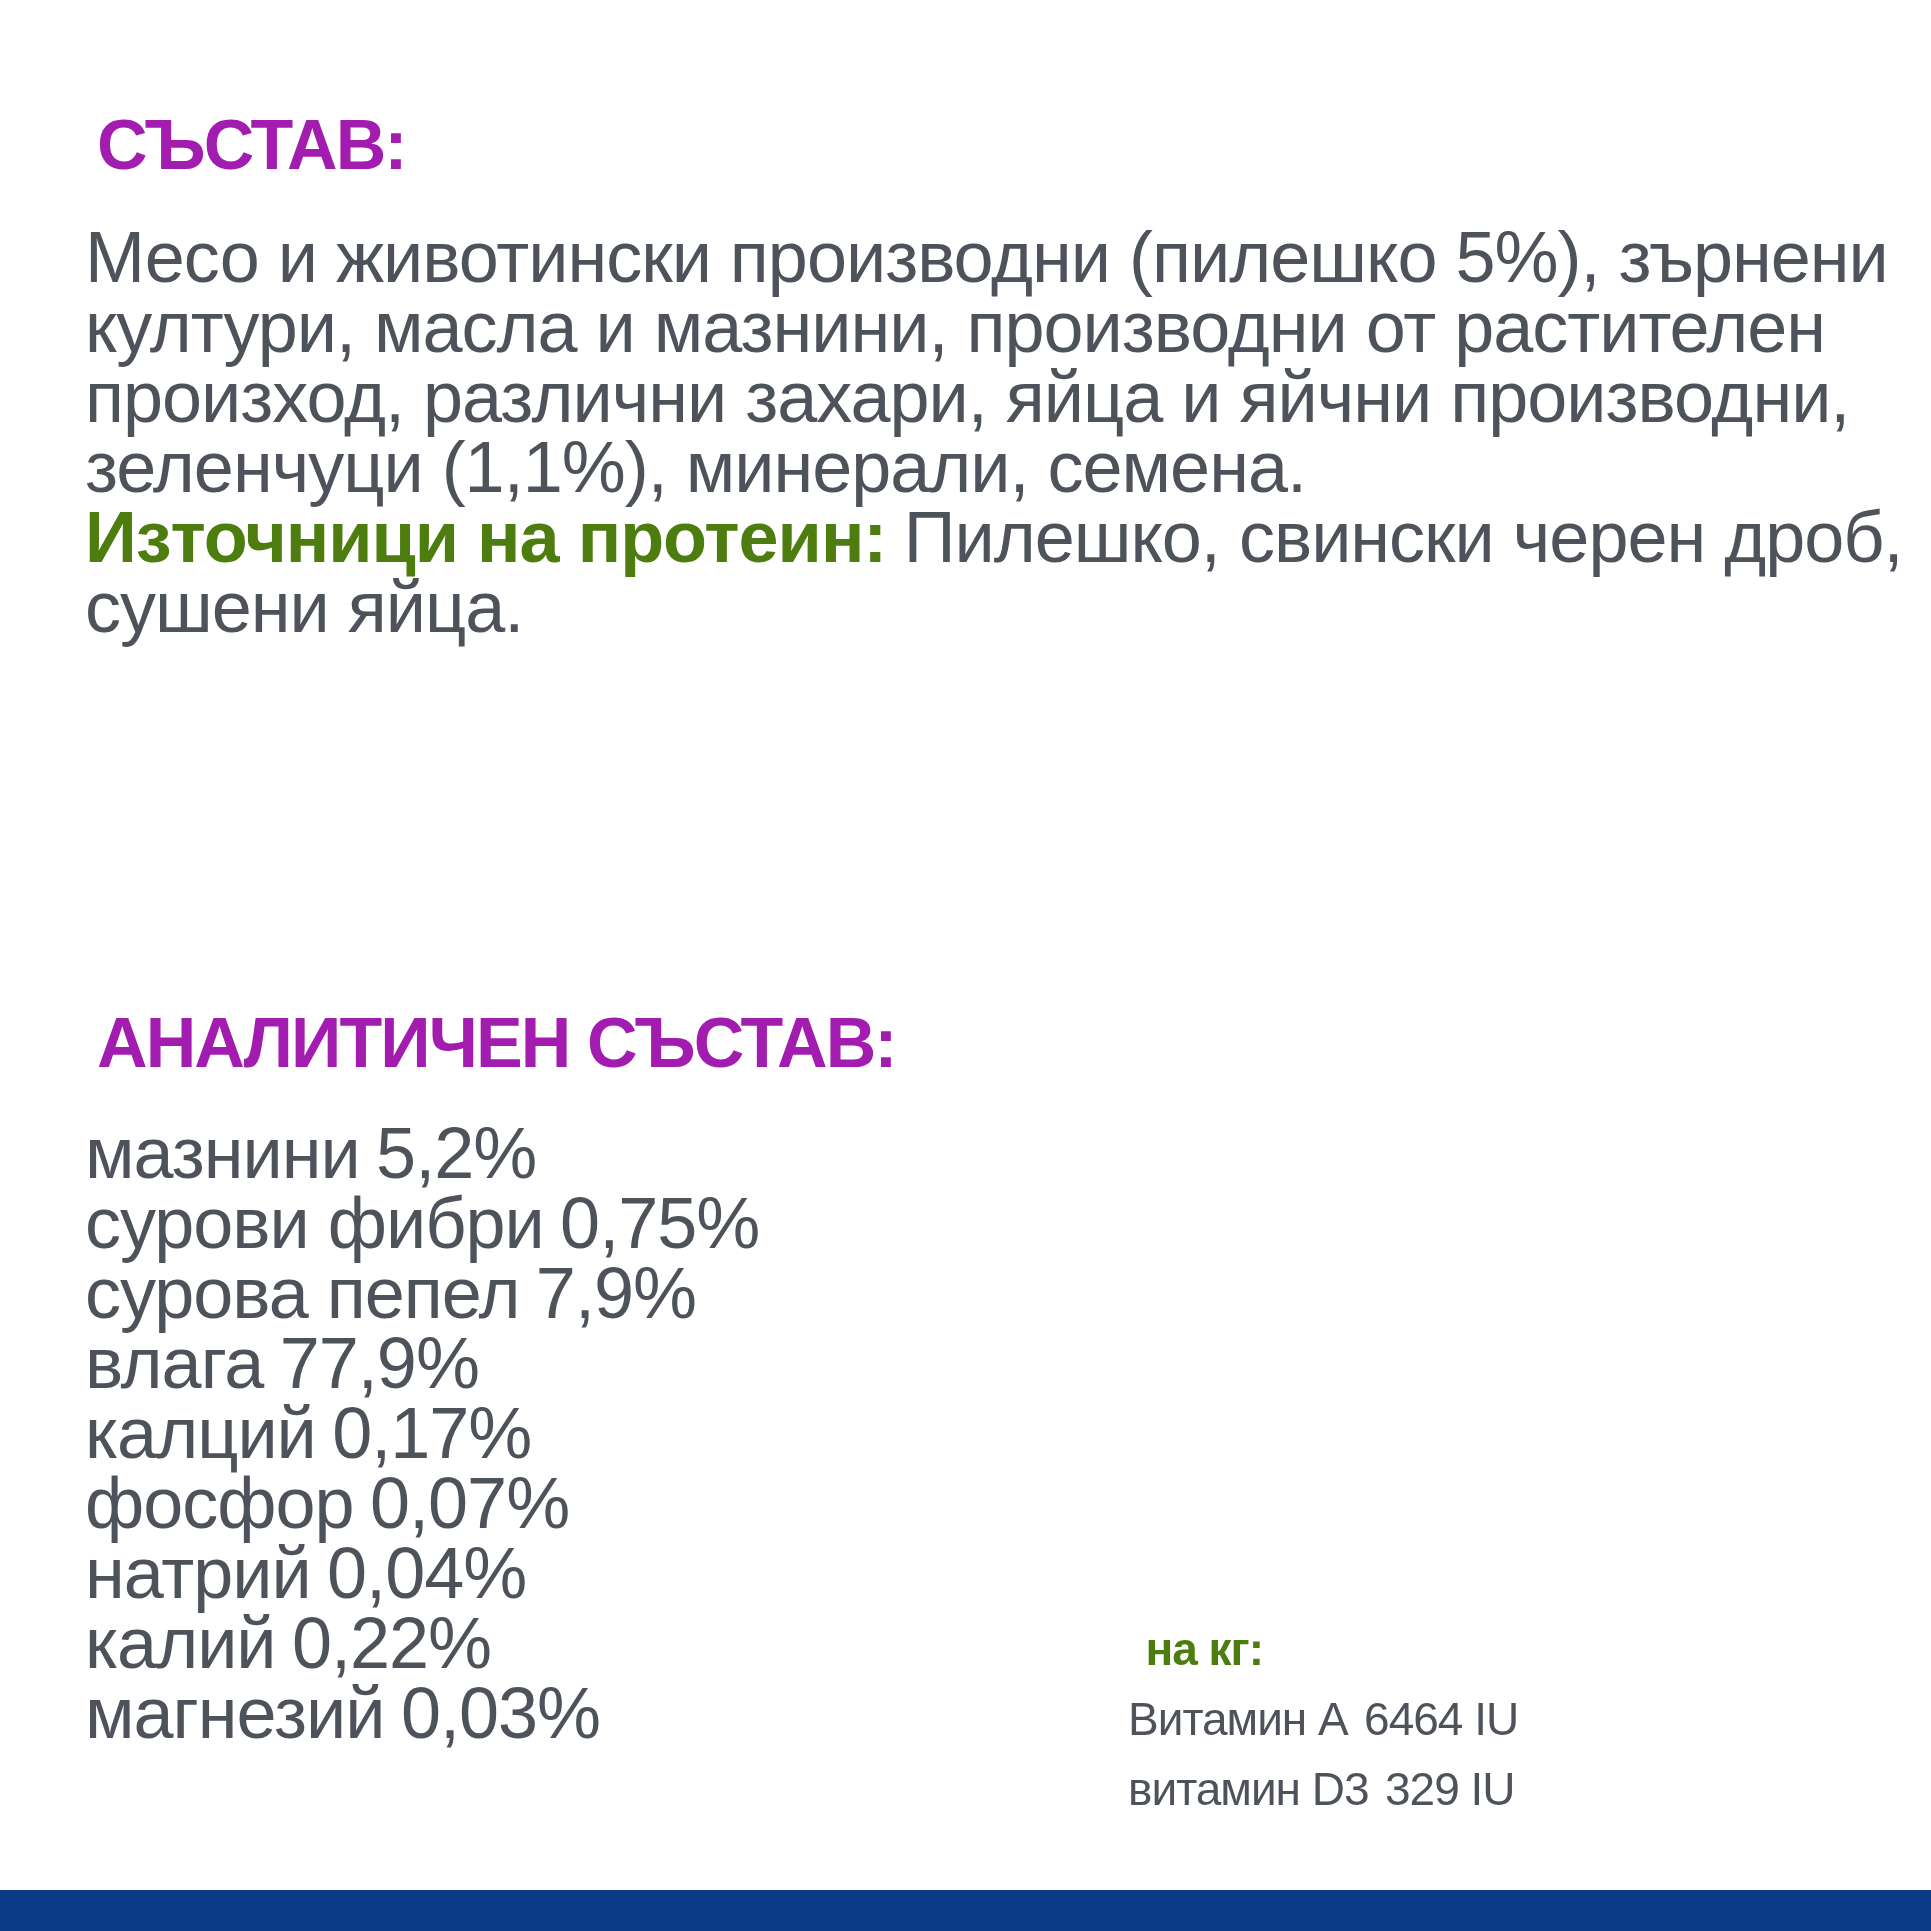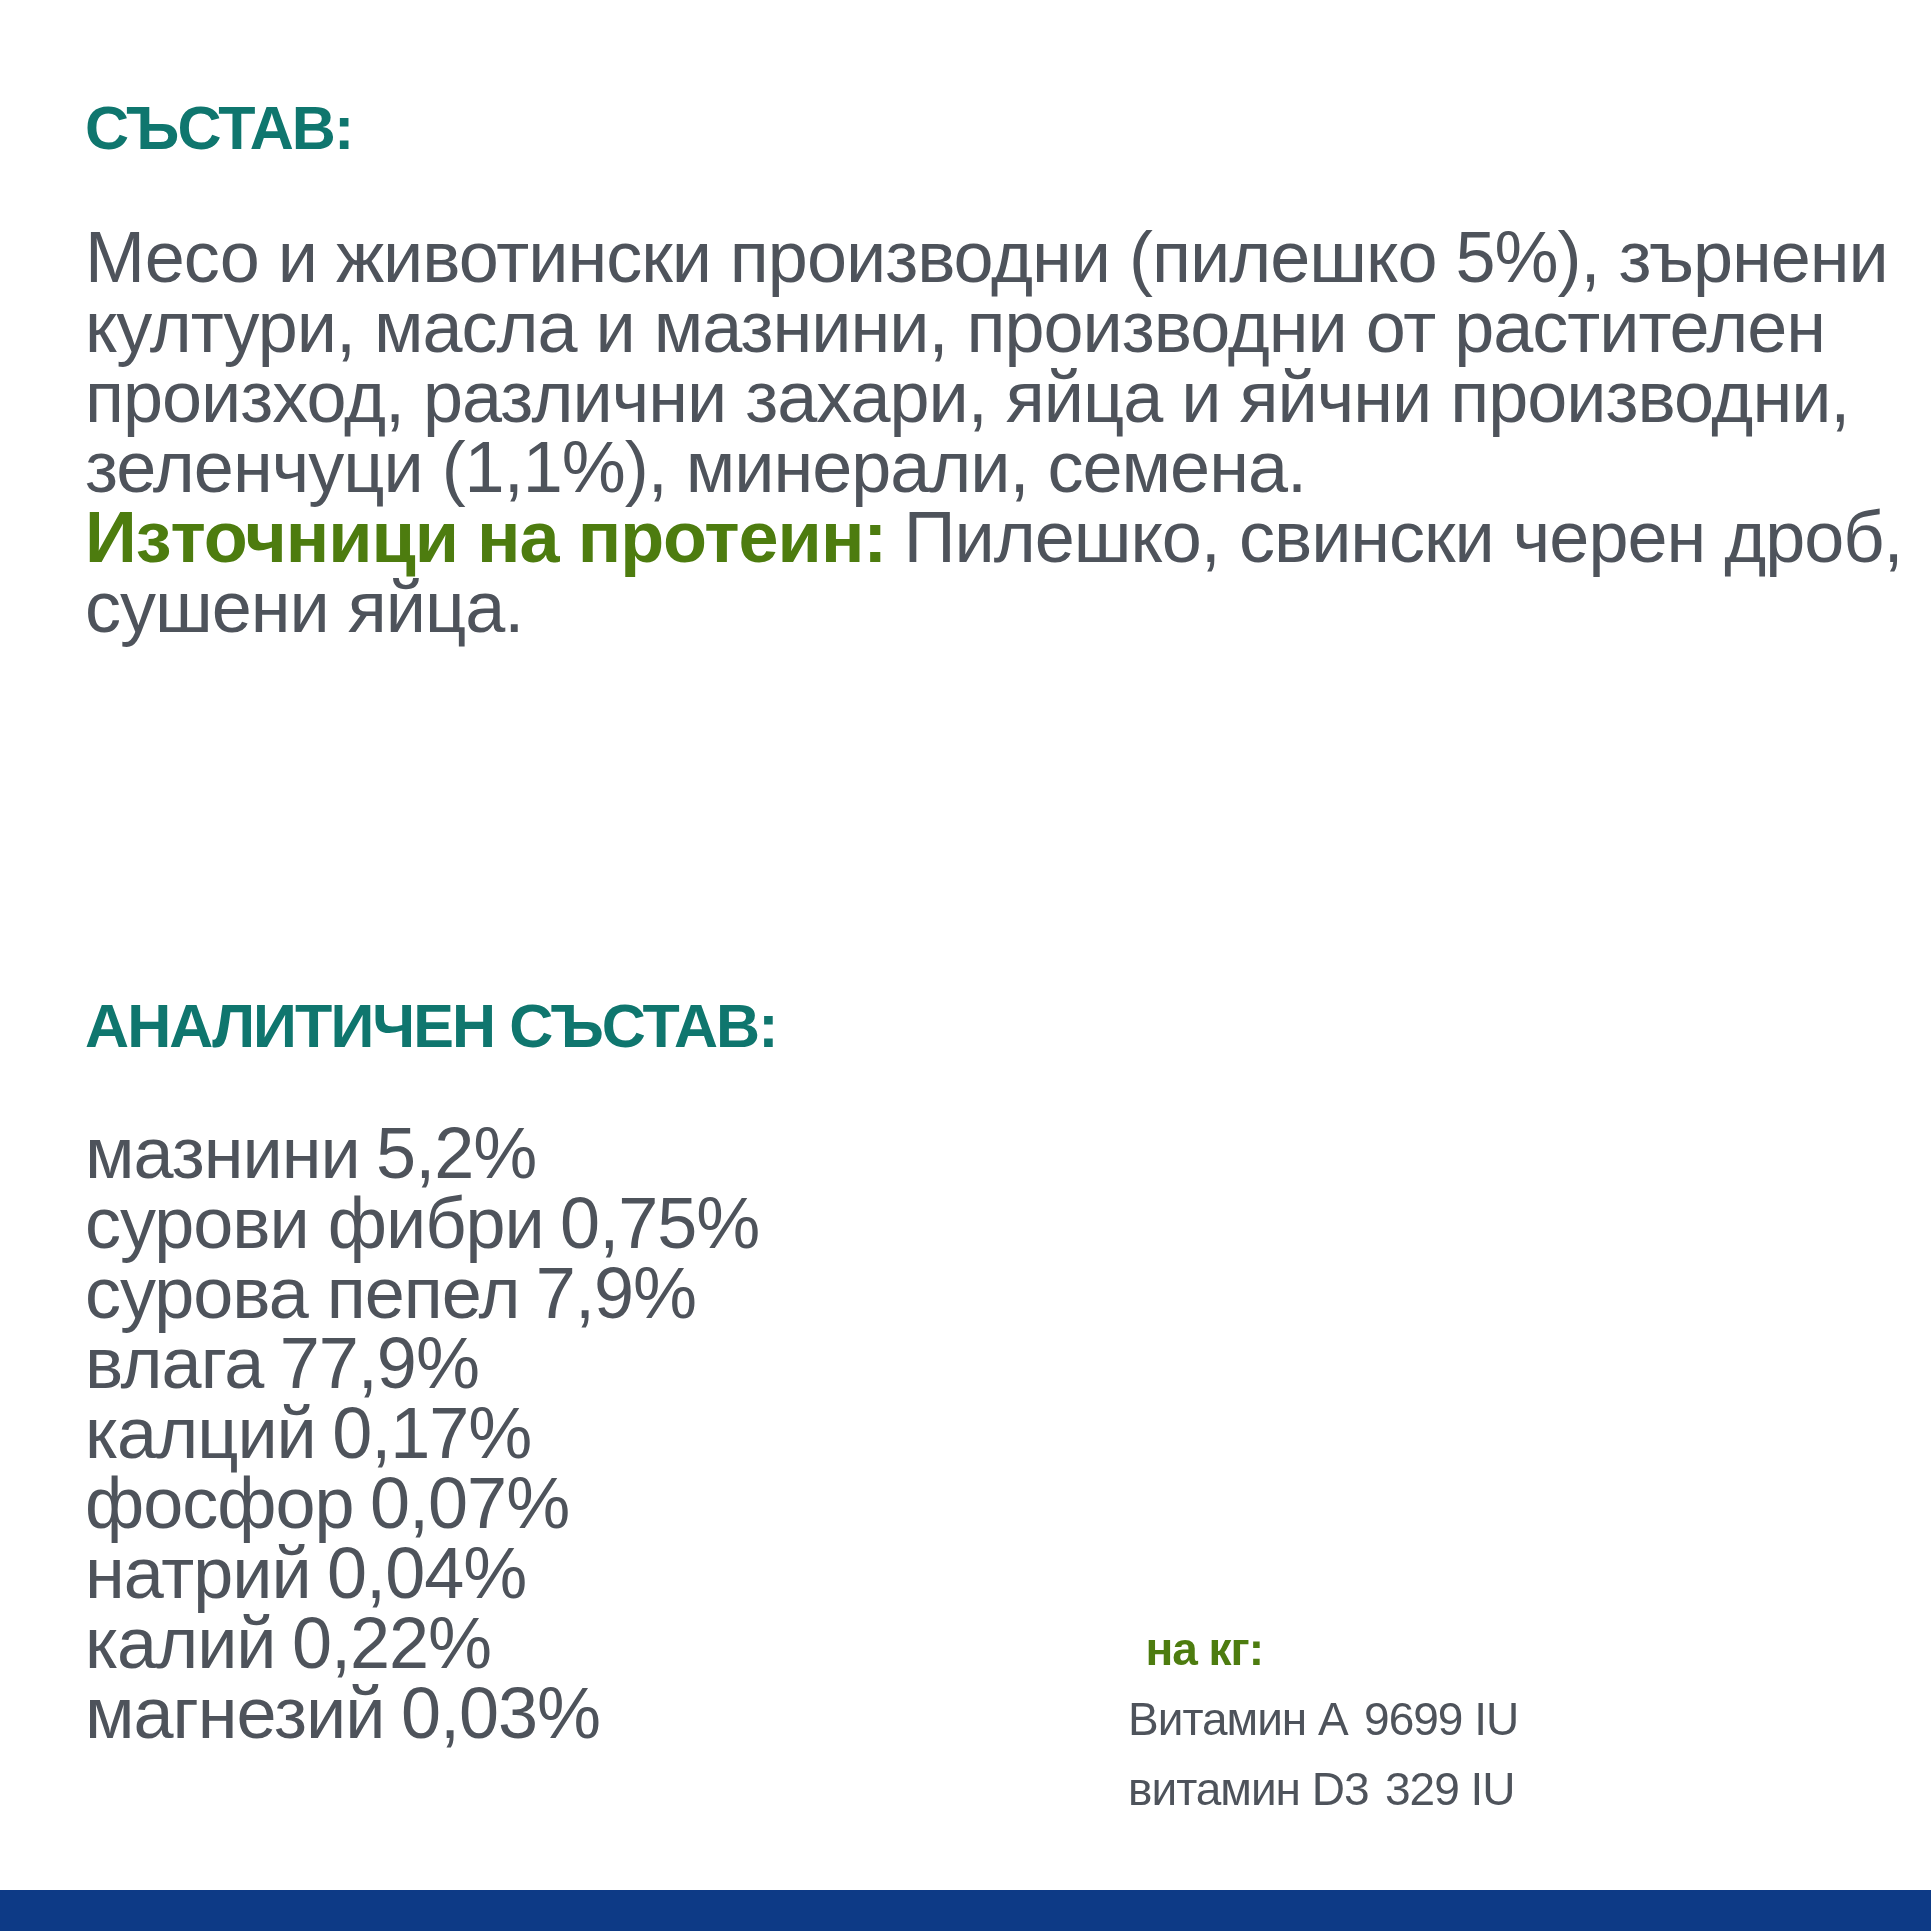--- a/index.html
+++ b/index.html
@@ -11,25 +11,25 @@
     position: relative;
     width: 1931px;
     height: 1931px;
     background: #ffffff;
     overflow: hidden;
     font-family: "Liberation Sans", sans-serif;
   }
   .section-title {
     position: absolute;
     left: 85px;
-    margin: 0;
-    font-size: 61px;
+    margin: 12px;
+    font-size: 70px;
     font-weight: 700;
     letter-spacing: -1.9px;
-    color: #0f766e;
+    color: #a21caf;
     white-space: nowrap;
   }
   #composition-title { top: 93px; }
   #analytical-title  { top: 991px; }
 
   .body-text {
     position: absolute;
     left: 85px;
     font-size: 72px;
     line-height: 70px;
@@ -97,20 +97,20 @@
     <div><span>фосфор</span><span class="nutrient-value">0,07%</span></div>
     <div><span>натрий</span><span class="nutrient-value">0,04%</span></div>
     <div><span>калий</span><span class="nutrient-value">0,22%</span></div>
     <div><span>магнезий</span><span class="nutrient-value">0,03%</span></div>
   </div>
 
   <div id="per-kg-block">
     <div id="per-kg-label-row">
       <span class="bold-gray-label">на кг:</span>
     </div>
-    <div><span>Витамин А</span><span class="nutrient-value">9699 IU</span></div>
+    <div><span>Витамин А</span><span class="nutrient-value">6464 IU</span></div>
     <div><span>витамин D3</span><span class="nutrient-value">329 IU</span></div>
   </div>
 
   <div id="bottom-bar"></div>
 
 </div>
 
 
 </body></html>

